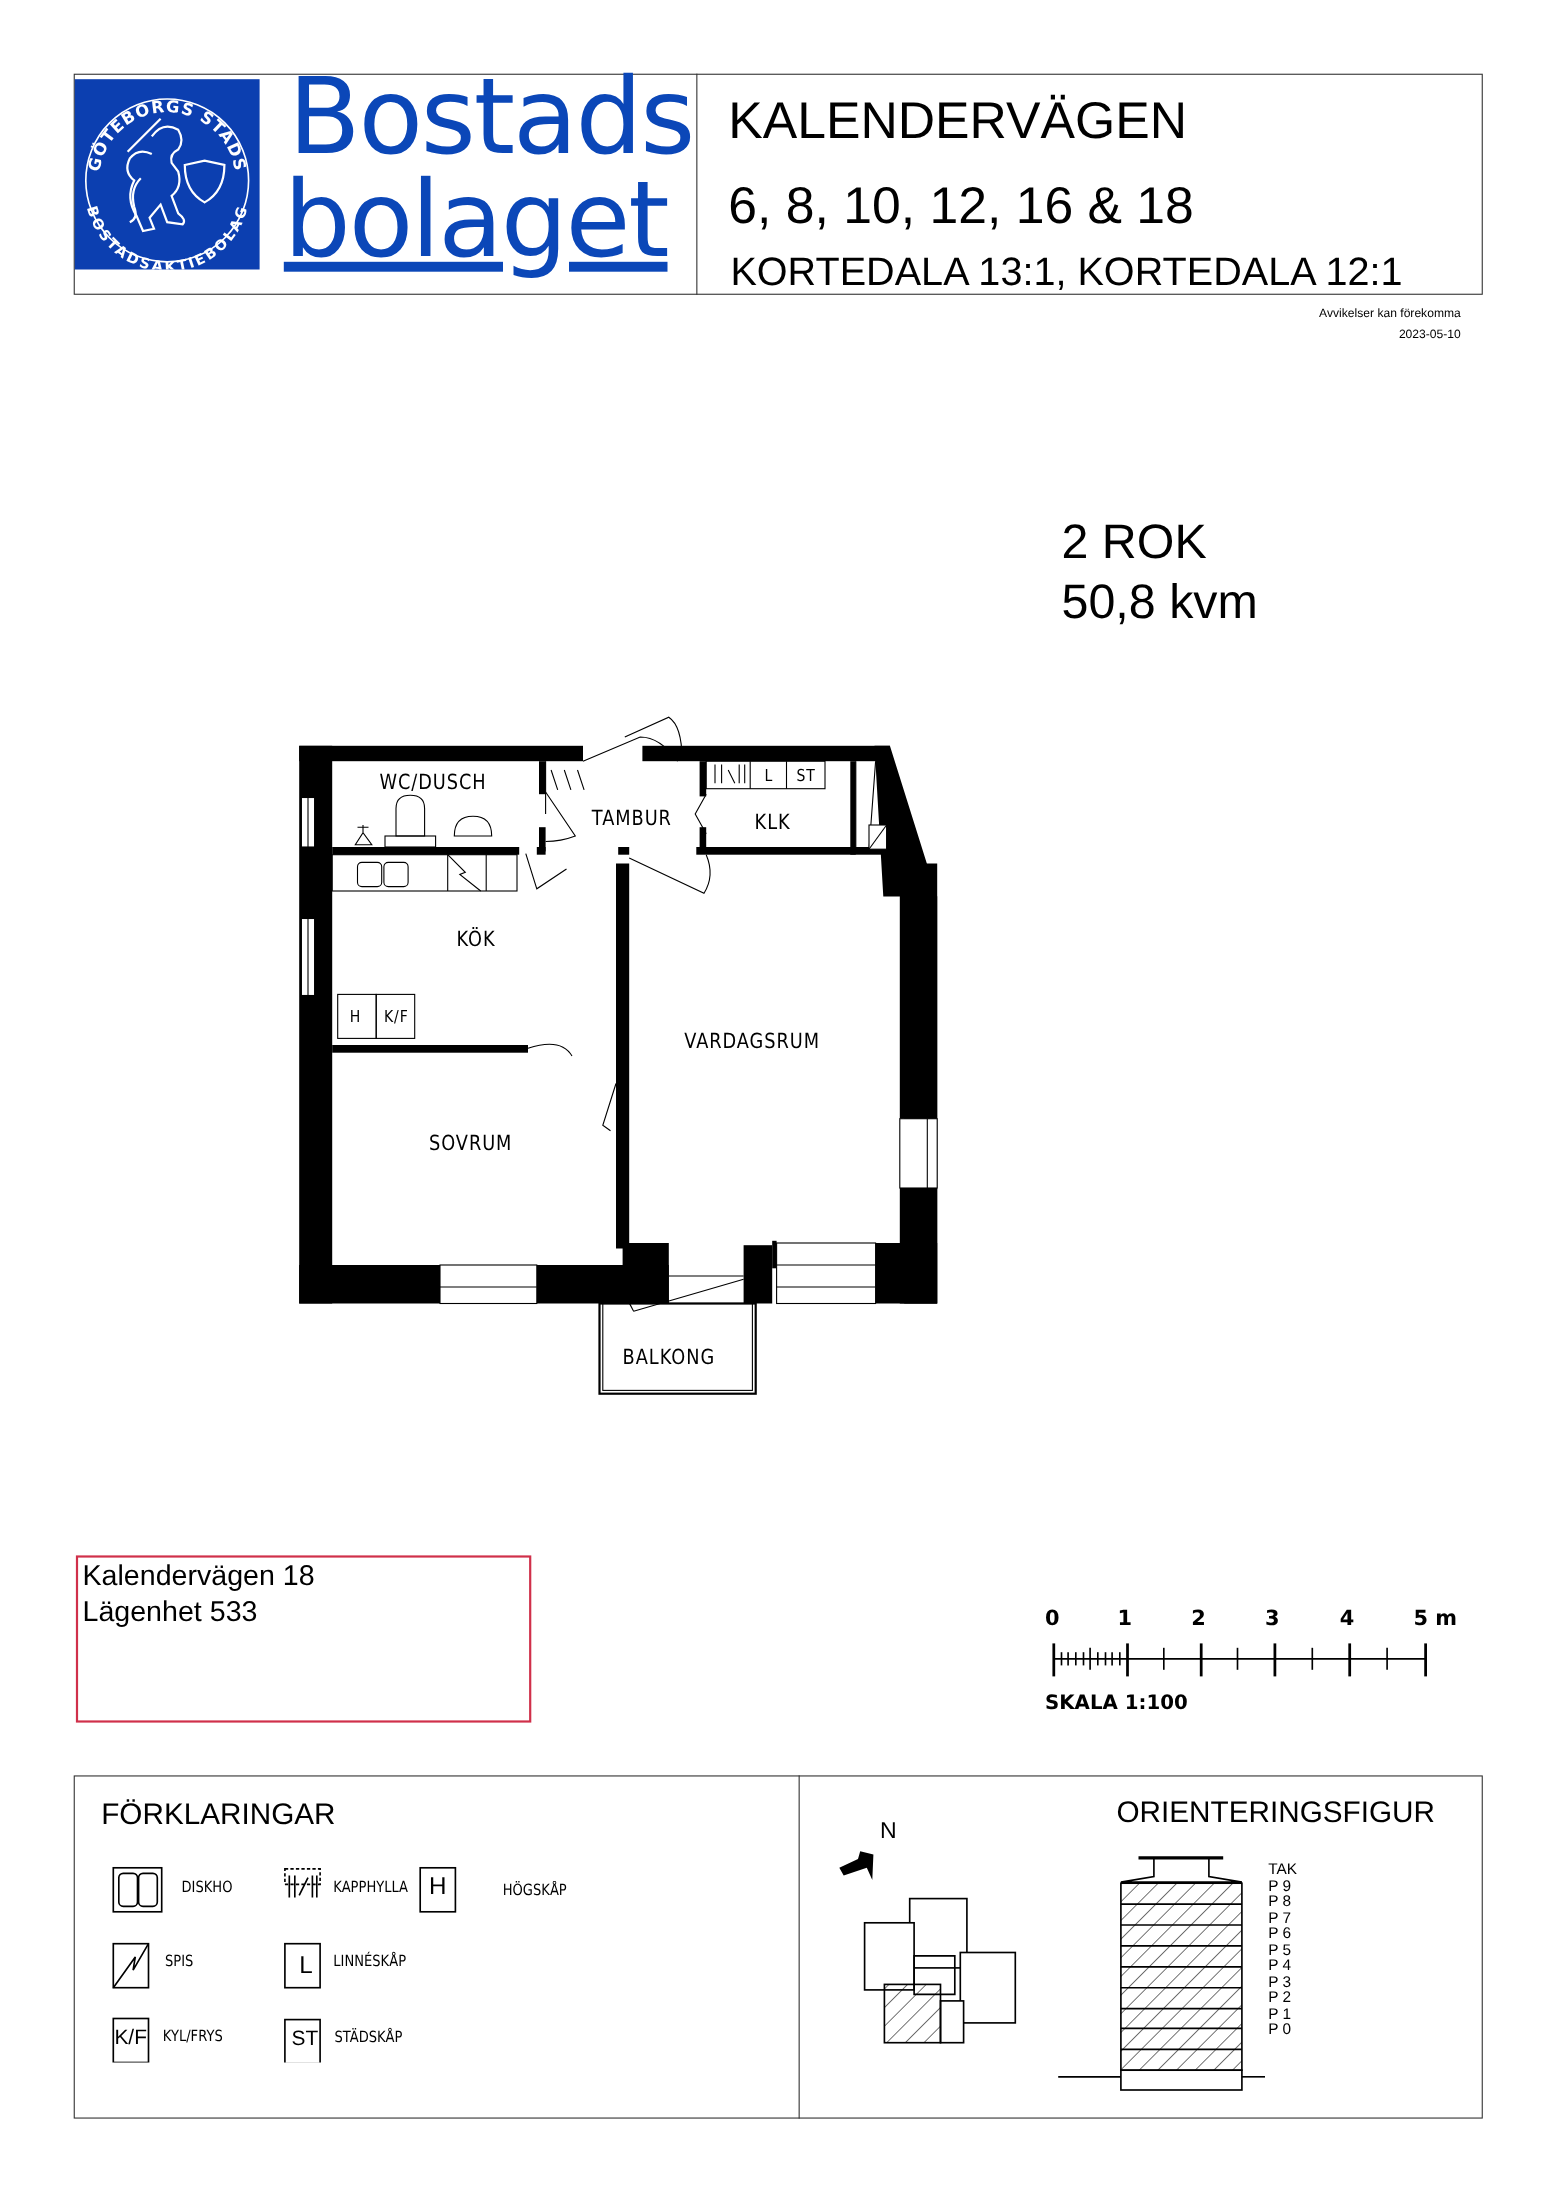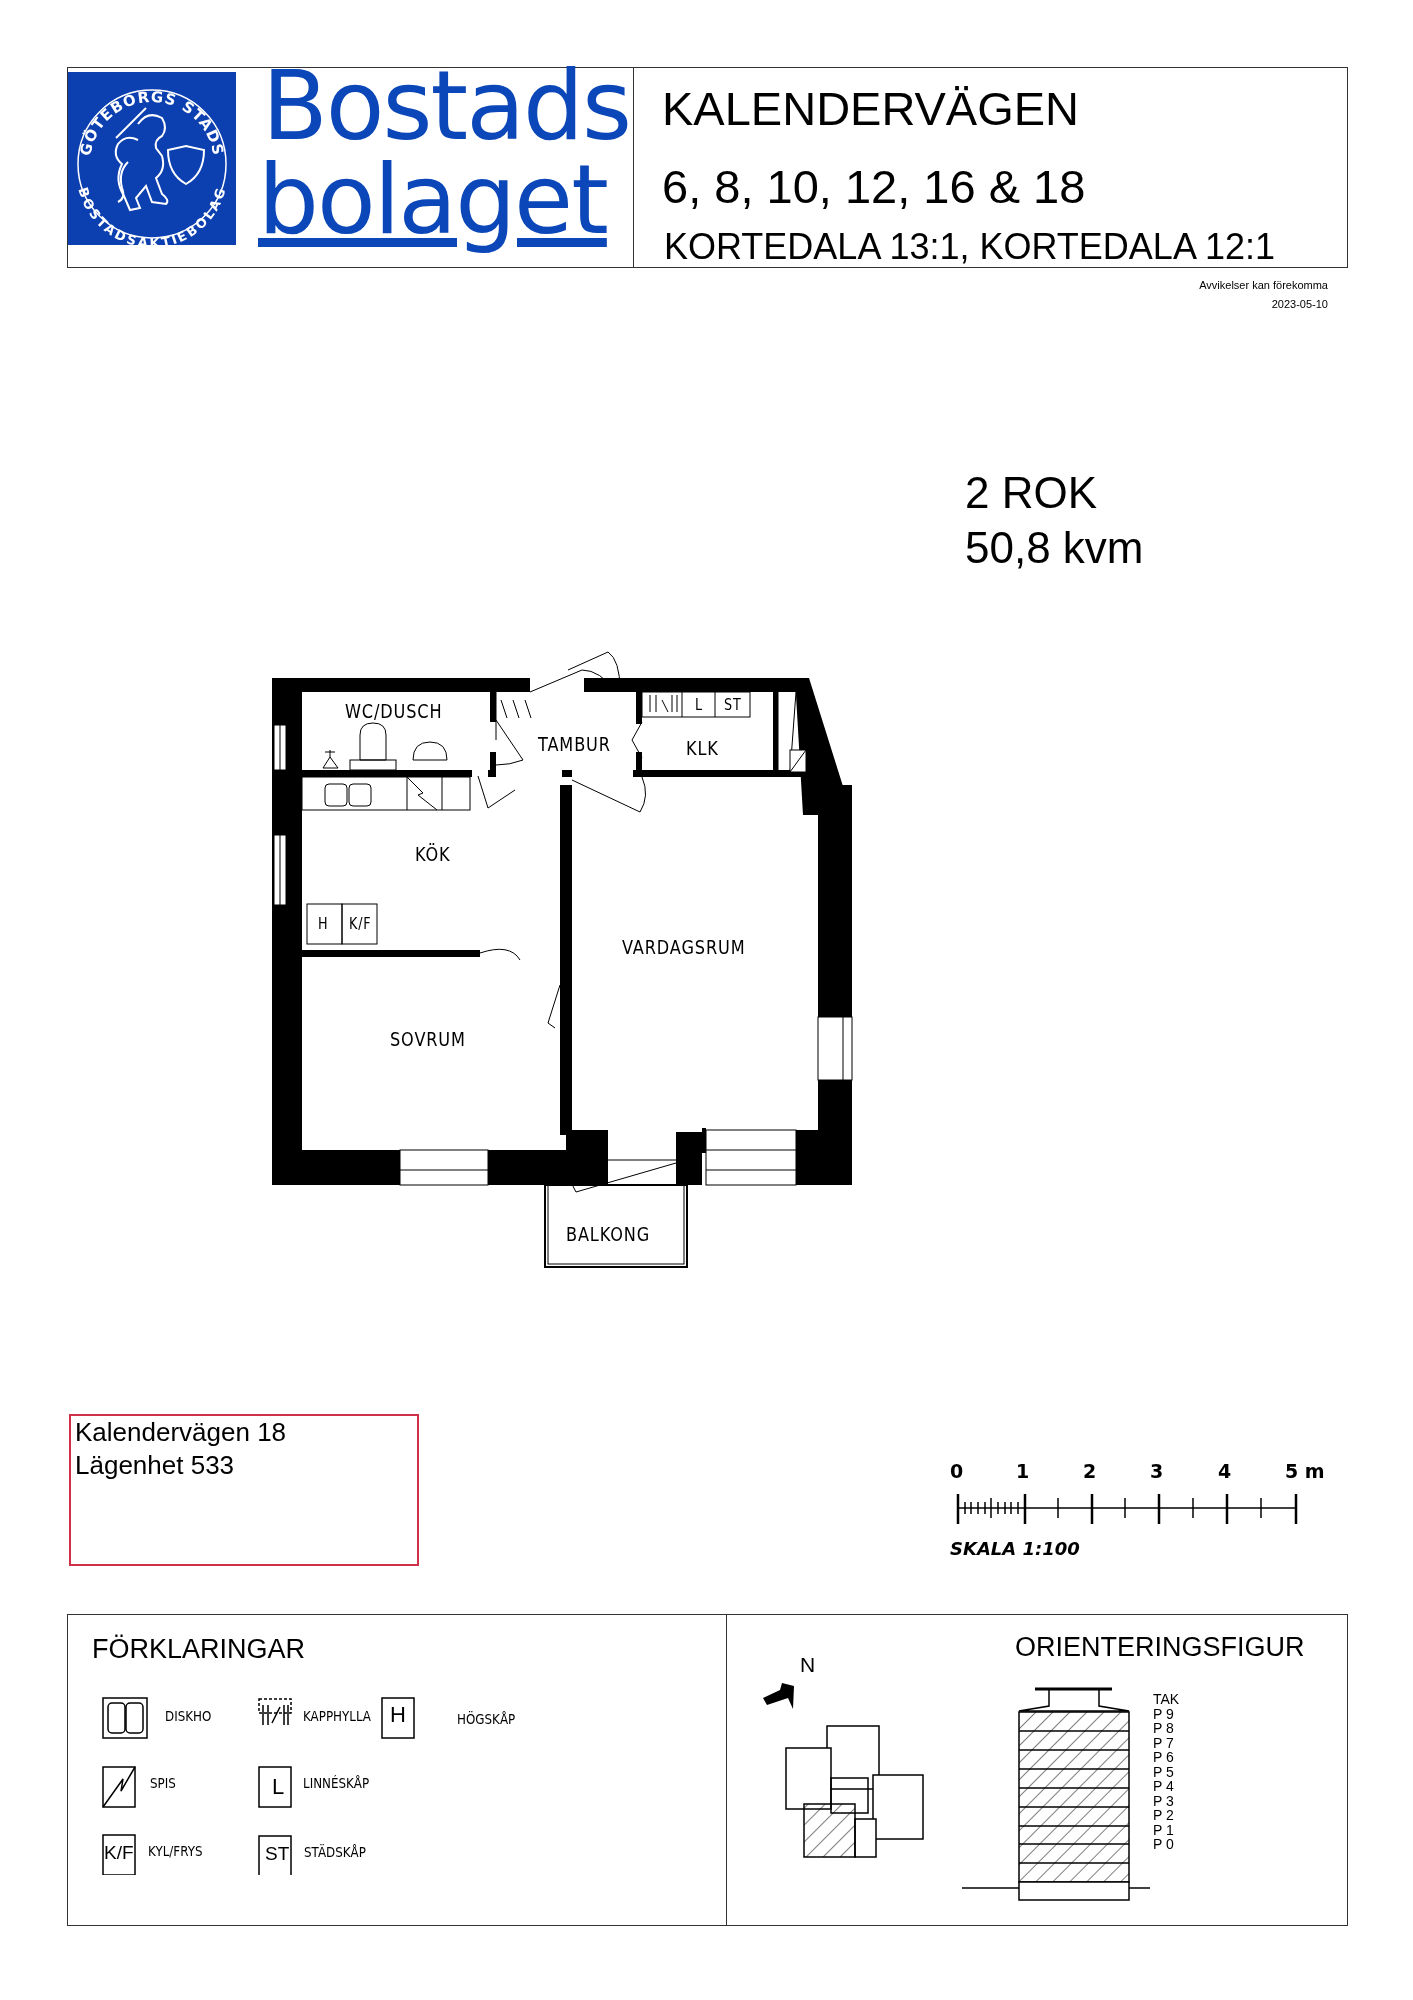--- a/index.html
+++ b/index.html
@@ -8,21 +8,21 @@
   
   .header-box { left: 67px; top: 67px; width: 1281px; height: 201px; border: 1.5px solid #333; box-sizing: border-box; }
   .header-divider { left: 633px; top: 67px; width: 0; height: 201px; border-left: 1.5px solid #333; }
   .logo-square { left: 68px; top: 72px; width: 168px; height: 173px; background: #0c3fb0; }
   .logo-word { color: #0b47b8; font-family: "DejaVu Sans", sans-serif; font-size: 96px; line-height: 84px; letter-spacing: -2px; }
   .title-main { font-size: 47px; line-height: 70px; }
   .title-sub { font-size: 36px; line-height: 40px; }
   .tiny { font-size: 11px; text-align: right; }
   .big-info { font-size: 44px; line-height: 55px; }
   .room-label { font-family: "DejaVu Sans", sans-serif; font-size: 19px; letter-spacing: 1px; transform: scaleX(0.85); transform-origin: left; }
-  .addr-box { left: 69px; top: 1414px; width: 350px; height: 152px; border: 2px solid #d0304a; box-sizing: border-box; padding: 0 4px; }
+  .addr-box { left: 69px; top: 1414px; width: 414px; height: 152px; border: 2px solid #d0304a; box-sizing: border-box; padding: 0 4px; }
   .addr-line { font-size: 26px; line-height: 33px; }
   .bottom-box { left: 67px; top: 1614px; width: 1281px; height: 312px; border: 1.5px solid #333; box-sizing: border-box; }
   .bottom-divider { left: 726px; top: 1614px; width: 0; height: 312px; border-left: 1.5px solid #333; }
   .section-title { font-size: 27px; text-align: right; }
   .legend-label { font-family: "DejaVu Sans", sans-serif; font-size: 14px; transform: scaleX(0.85); transform-origin: left; }
   .floor-label { font-size: 14px; line-height: 14.5px; }
   .scale-num { font-family: "DejaVu Sans", sans-serif; font-weight: bold; font-size: 19px; }
 </style>
 </head>
 <body>
@@ -204,21 +204,21 @@
           <line x1="28" y1="12" x2="28" y2="24"></line>
           <line x1="35" y1="12" x2="35" y2="24"></line>
         <line x1="41" y1="8" x2="41" y2="28"></line>
           <line x1="48" y1="12" x2="48" y2="24"></line>
           <line x1="55" y1="12" x2="55" y2="24"></line>
           <line x1="61" y1="12" x2="61" y2="24"></line>
           <line x1="68" y1="12" x2="68" y2="24"></line>
       </g>
     </g>
   </svg>
-  <span class="abs scale-num" style="left:0; top:78px; font-size:18px;font-style:italic;">SKALA 1:100</span>
+  <span class="abs scale-num" style="left:0; top:78px; font-size:18px;">SKALA 1:100</span>
 </div>
 
 <div class="abs bottom-box"></div>
 <div class="abs bottom-divider"></div>
 
 <div class="abs section-title" style="left:92px; top:1634px;">FÖRKLARINGAR</div>
 
 <svg class="abs" style="left:100px; top:1695px;" width="460" height="180" viewBox="0 0 460 180">
   <g stroke="#000" fill="none" stroke-width="1.5">
 

